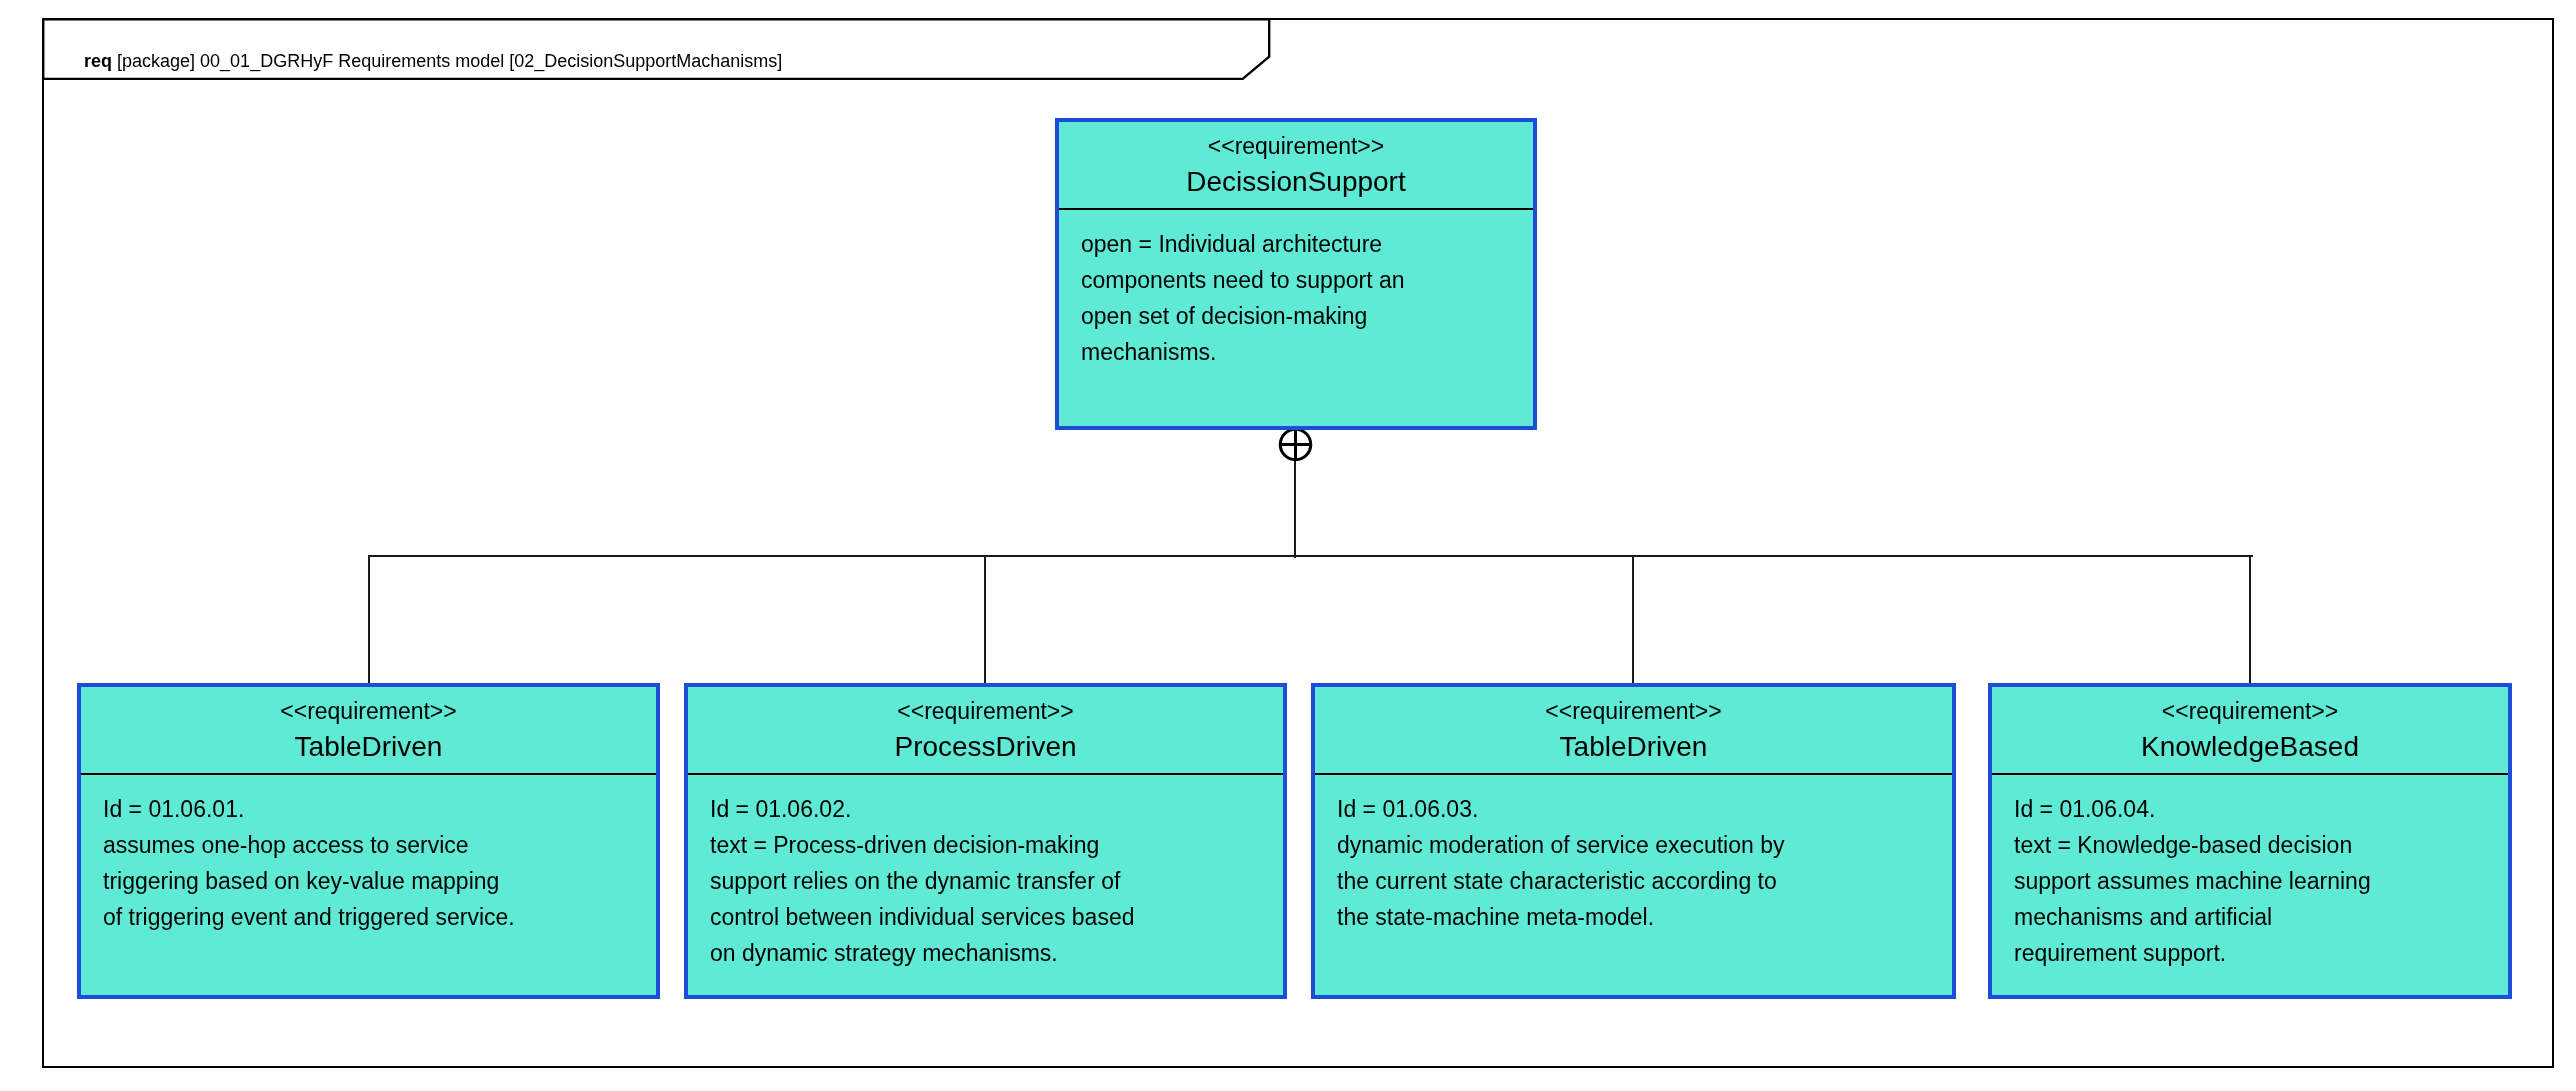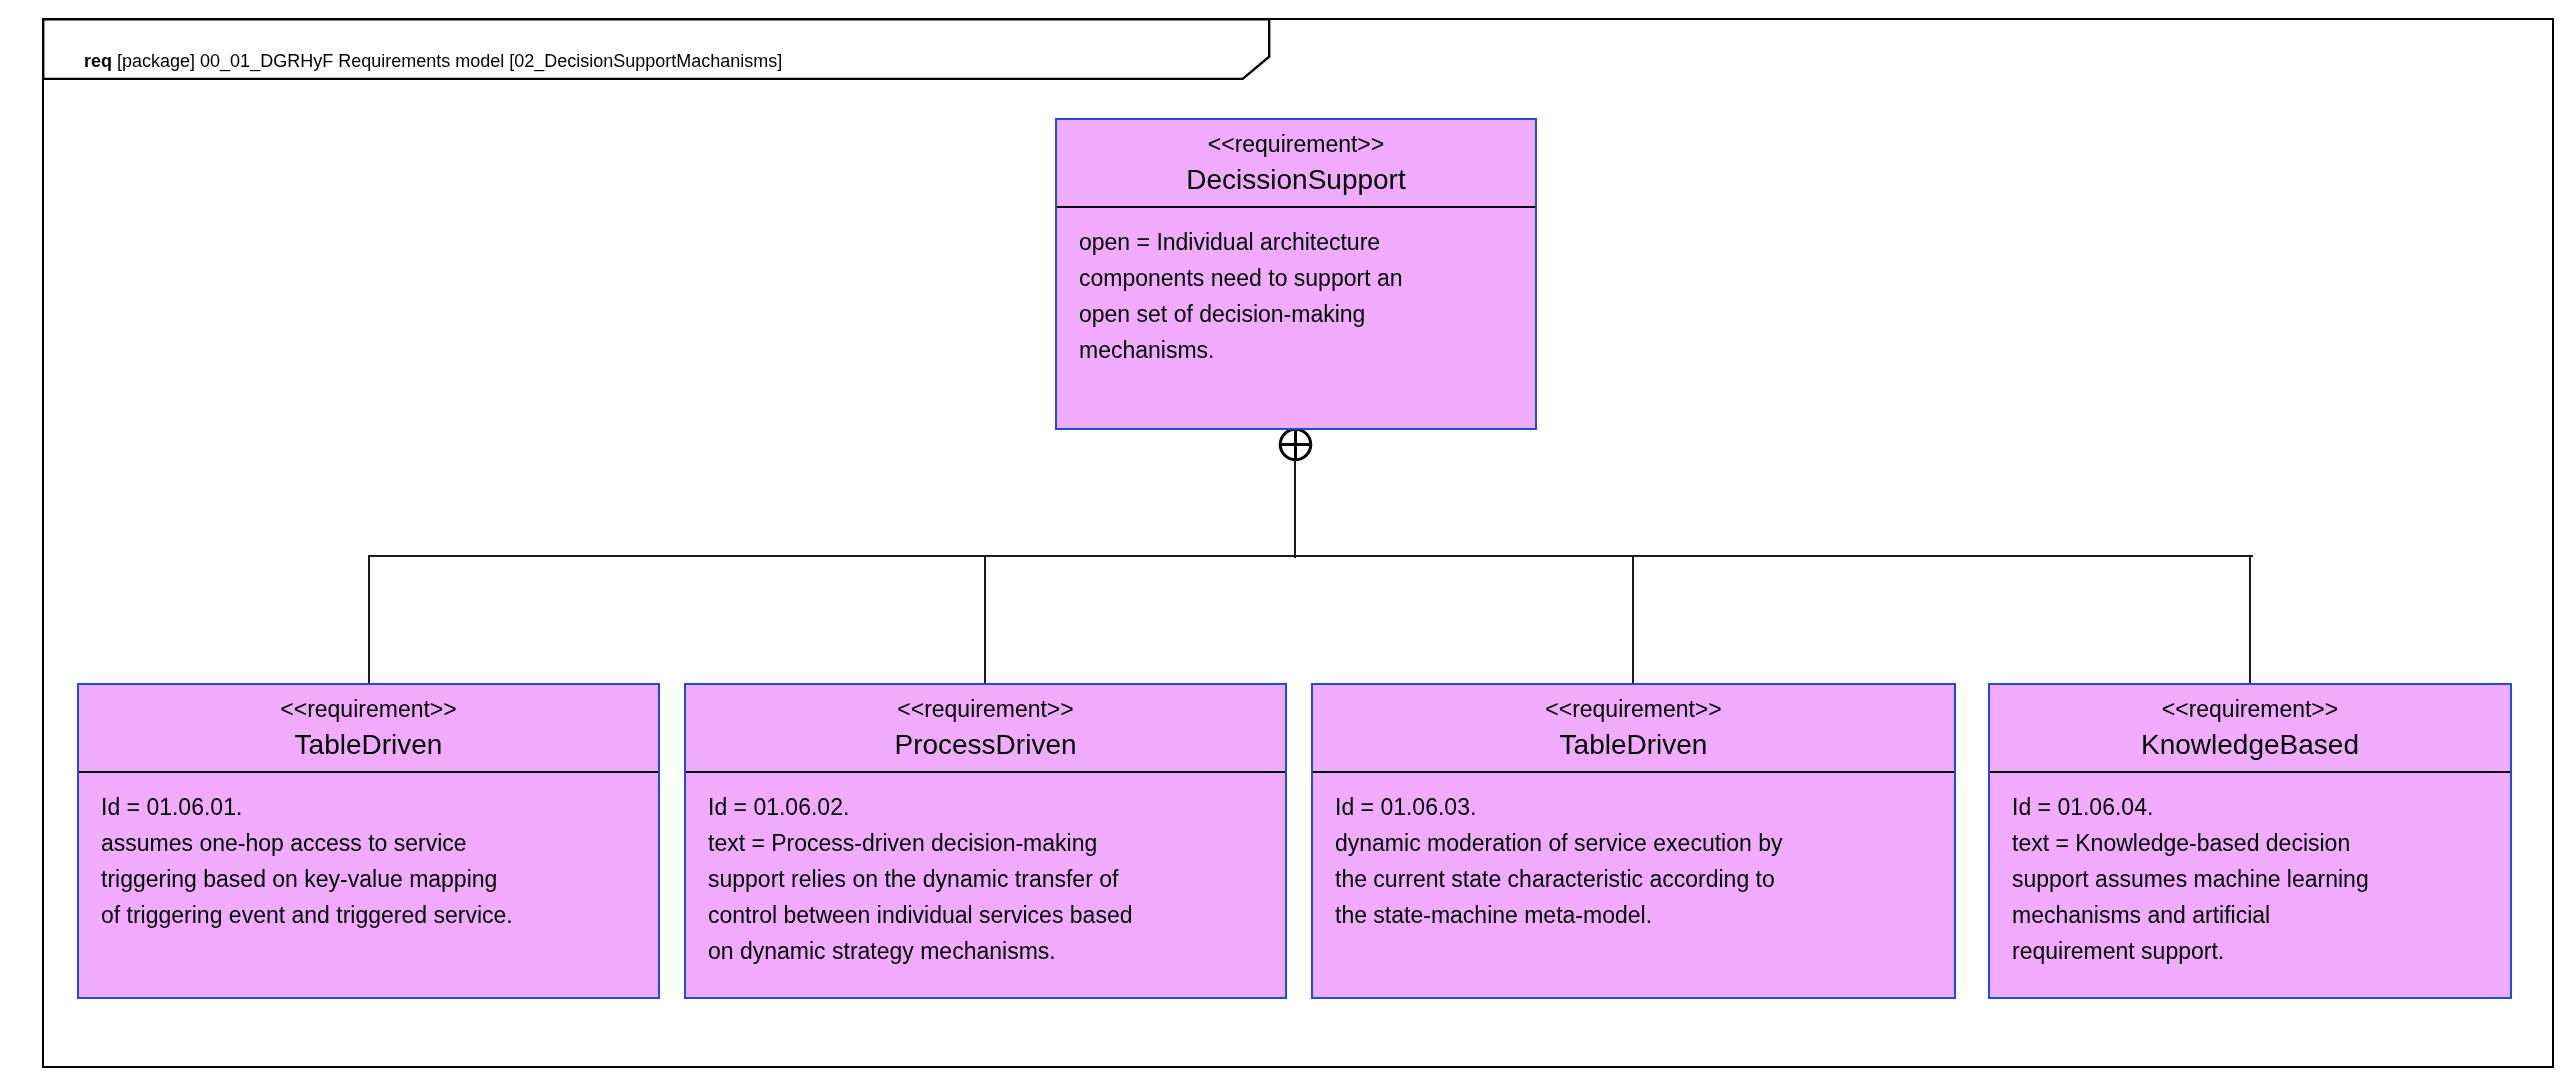--- a/index.html
+++ b/index.html
@@ -56,22 +56,22 @@
   #containment-icon {
     position: absolute;
     left: 1276px; top: 425px;
     width: 39px; height: 39px;
   }
 
   
   .req-box {
     position: absolute;
     box-sizing: border-box;
-    border: 2px solid #1d4ed8;
-    background: #f0abfc;
+    border: 4px solid #1d4ed8;
+    background: #5eead4;
   }
   #node-0 { left: 1055px; top: 118px;  width: 482px;  height: 312px; }
   #node-1 { left: 77px;  top: 683px; width: 583px;  height: 316px; }
   #node-2 { left: 684px; top: 683px; width: 603px; height: 316px; }
   #node-3 { left: 1311px; top: 683px; width: 645px; height: 316px; }
   #node-4 { left: 1988px; top: 683px; width: 524px;  height: 316px; }
 
   .req-header {
     height: 86px;
     border-bottom: 2.4px solid #000000;

